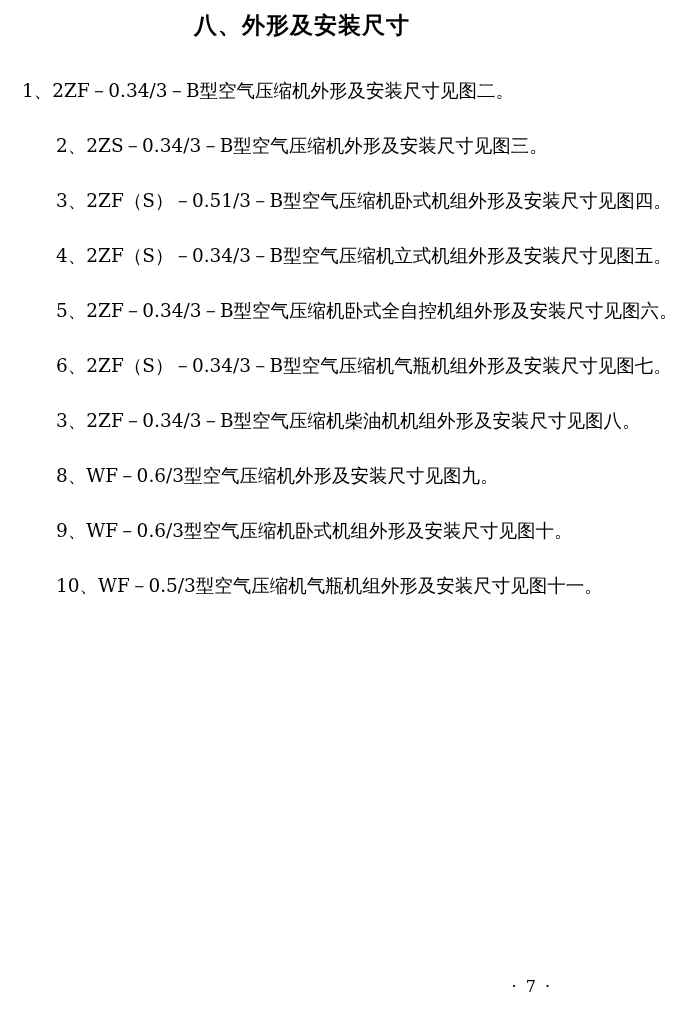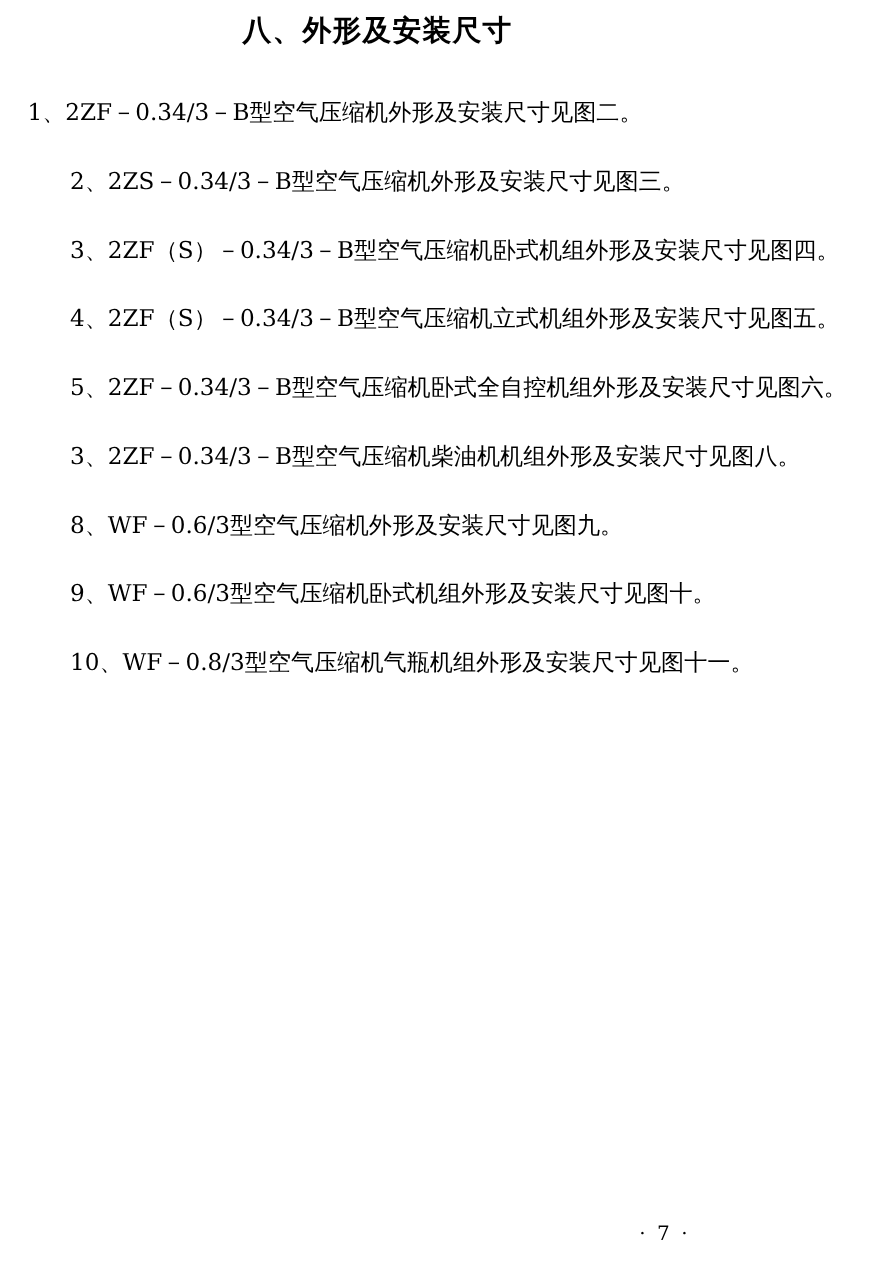--- a/index.html
+++ b/index.html
@@ -57,24 +57,25 @@
 </head>
 <body>
 
 <div class="page">
 
   <h1 class="doc-title">八、外形及安装尺寸</h1>
 
   <ul class="body-list">
     <li class="body-item item-0">1、2ZF－0.34/3－B型空气压缩机外形及安装尺寸见图二。</li>
     <li class="body-item">2、2ZS－0.34/3－B型空气压缩机外形及安装尺寸见图三。</li>
-    <li class="body-item">3、2ZF（S）－0.34/3－B型空气压缩机卧式机组外形及安装尺寸见图四。</li>
+    <li class="body-item">3、2ZF（S）－0.51/3－B型空气压缩机卧式机组外形及安装尺寸见图四。</li>
     <li class="body-item">4、2ZF（S）－0.34/3－B型空气压缩机立式机组外形及安装尺寸见图五。</li>
     <li class="body-item">5、2ZF－0.34/3－B型空气压缩机卧式全自控机组外形及安装尺寸见图六。</li>
+    <li class="body-item">6、2ZF（S）－0.34/3－B型空气压缩机气瓶机组外形及安装尺寸见图七。</li>
     <li class="body-item">3、2ZF－0.34/3－B型空气压缩机柴油机机组外形及安装尺寸见图八。</li>
     <li class="body-item">8、WF－0.6/3型空气压缩机外形及安装尺寸见图九。</li>
     <li class="body-item">9、WF－0.6/3型空气压缩机卧式机组外形及安装尺寸见图十。</li>
-    <li class="body-item">10、WF－0.8/3型空气压缩机气瓶机组外形及安装尺寸见图十一。</li>
+    <li class="body-item">10、WF－0.5/3型空气压缩机气瓶机组外形及安装尺寸见图十一。</li>
   </ul>
 
   <div class="page-number">· 7 ·</div>
 
 </div>
 
 </body></html>

